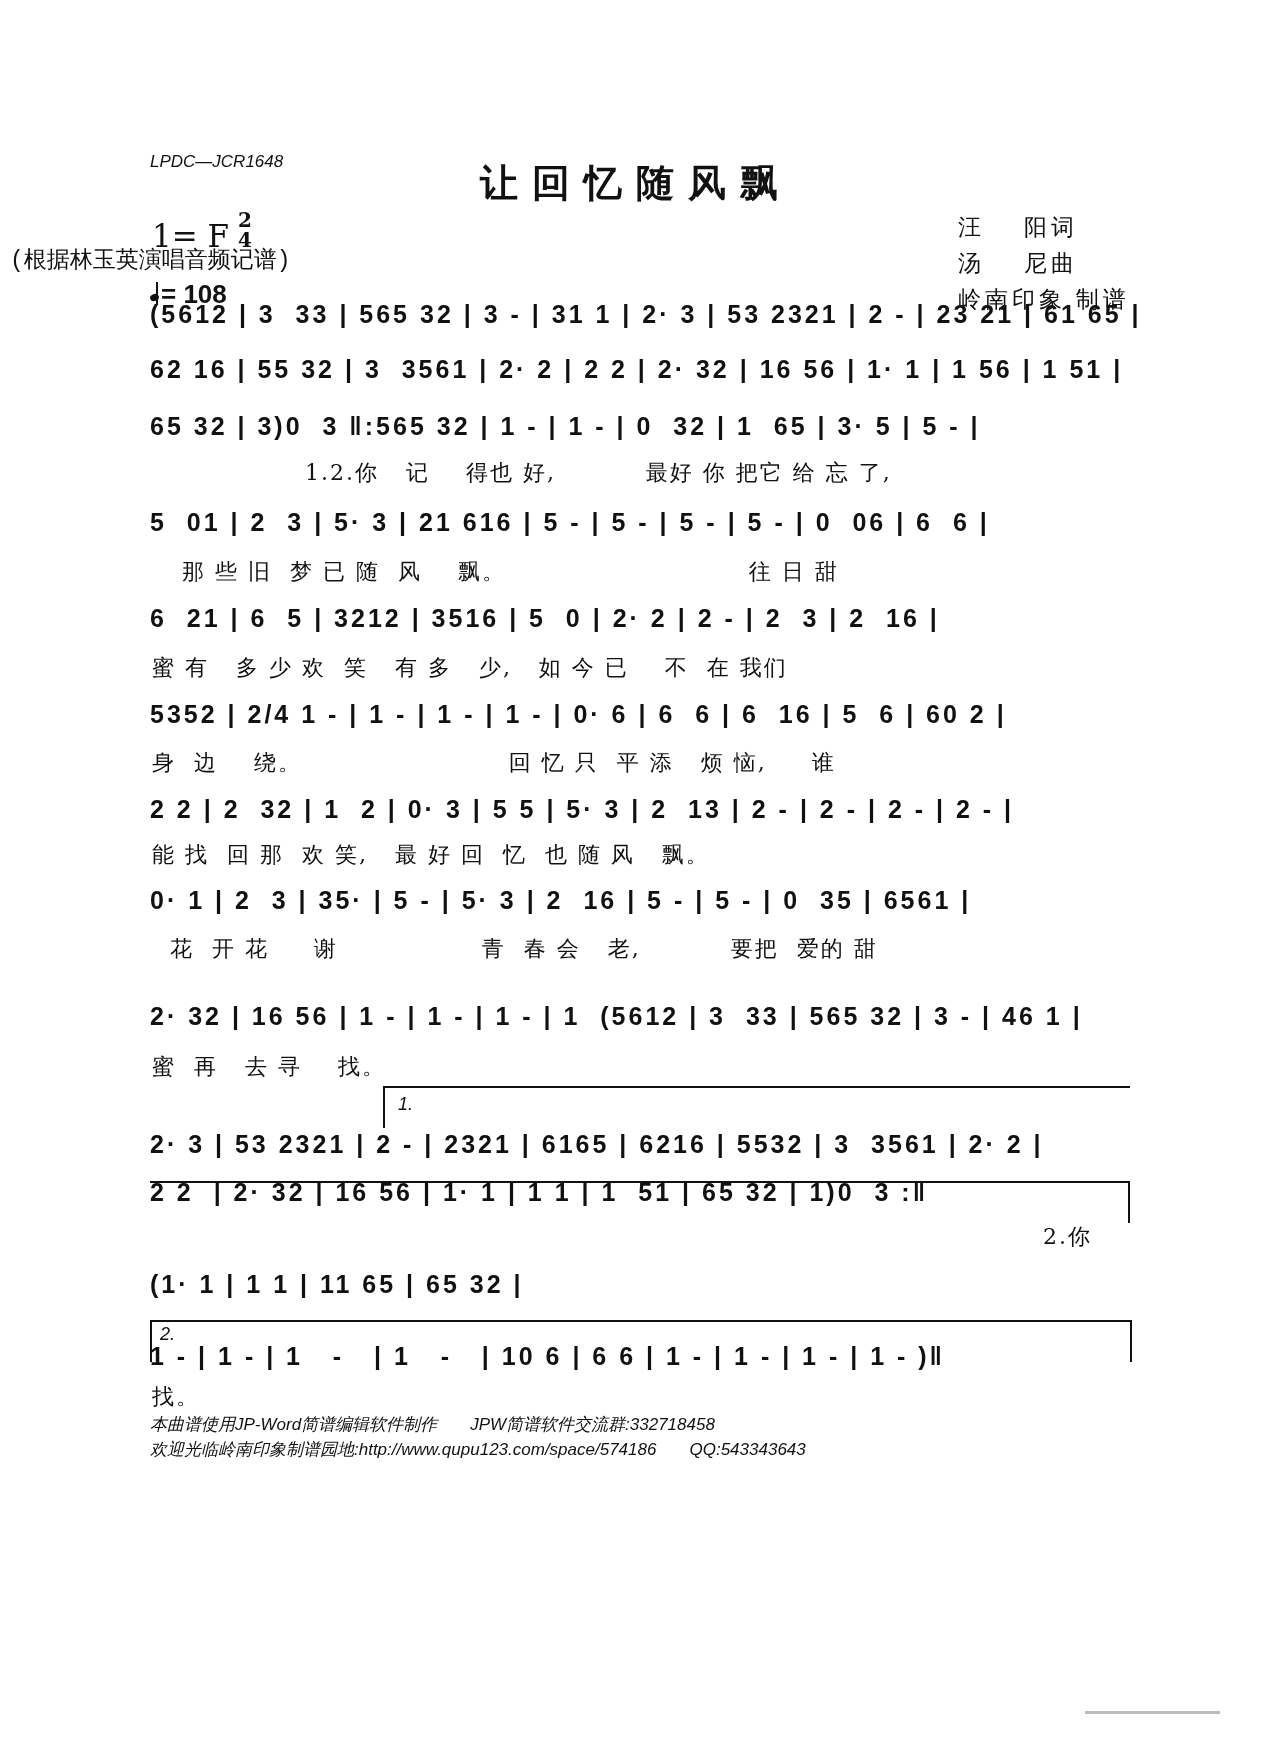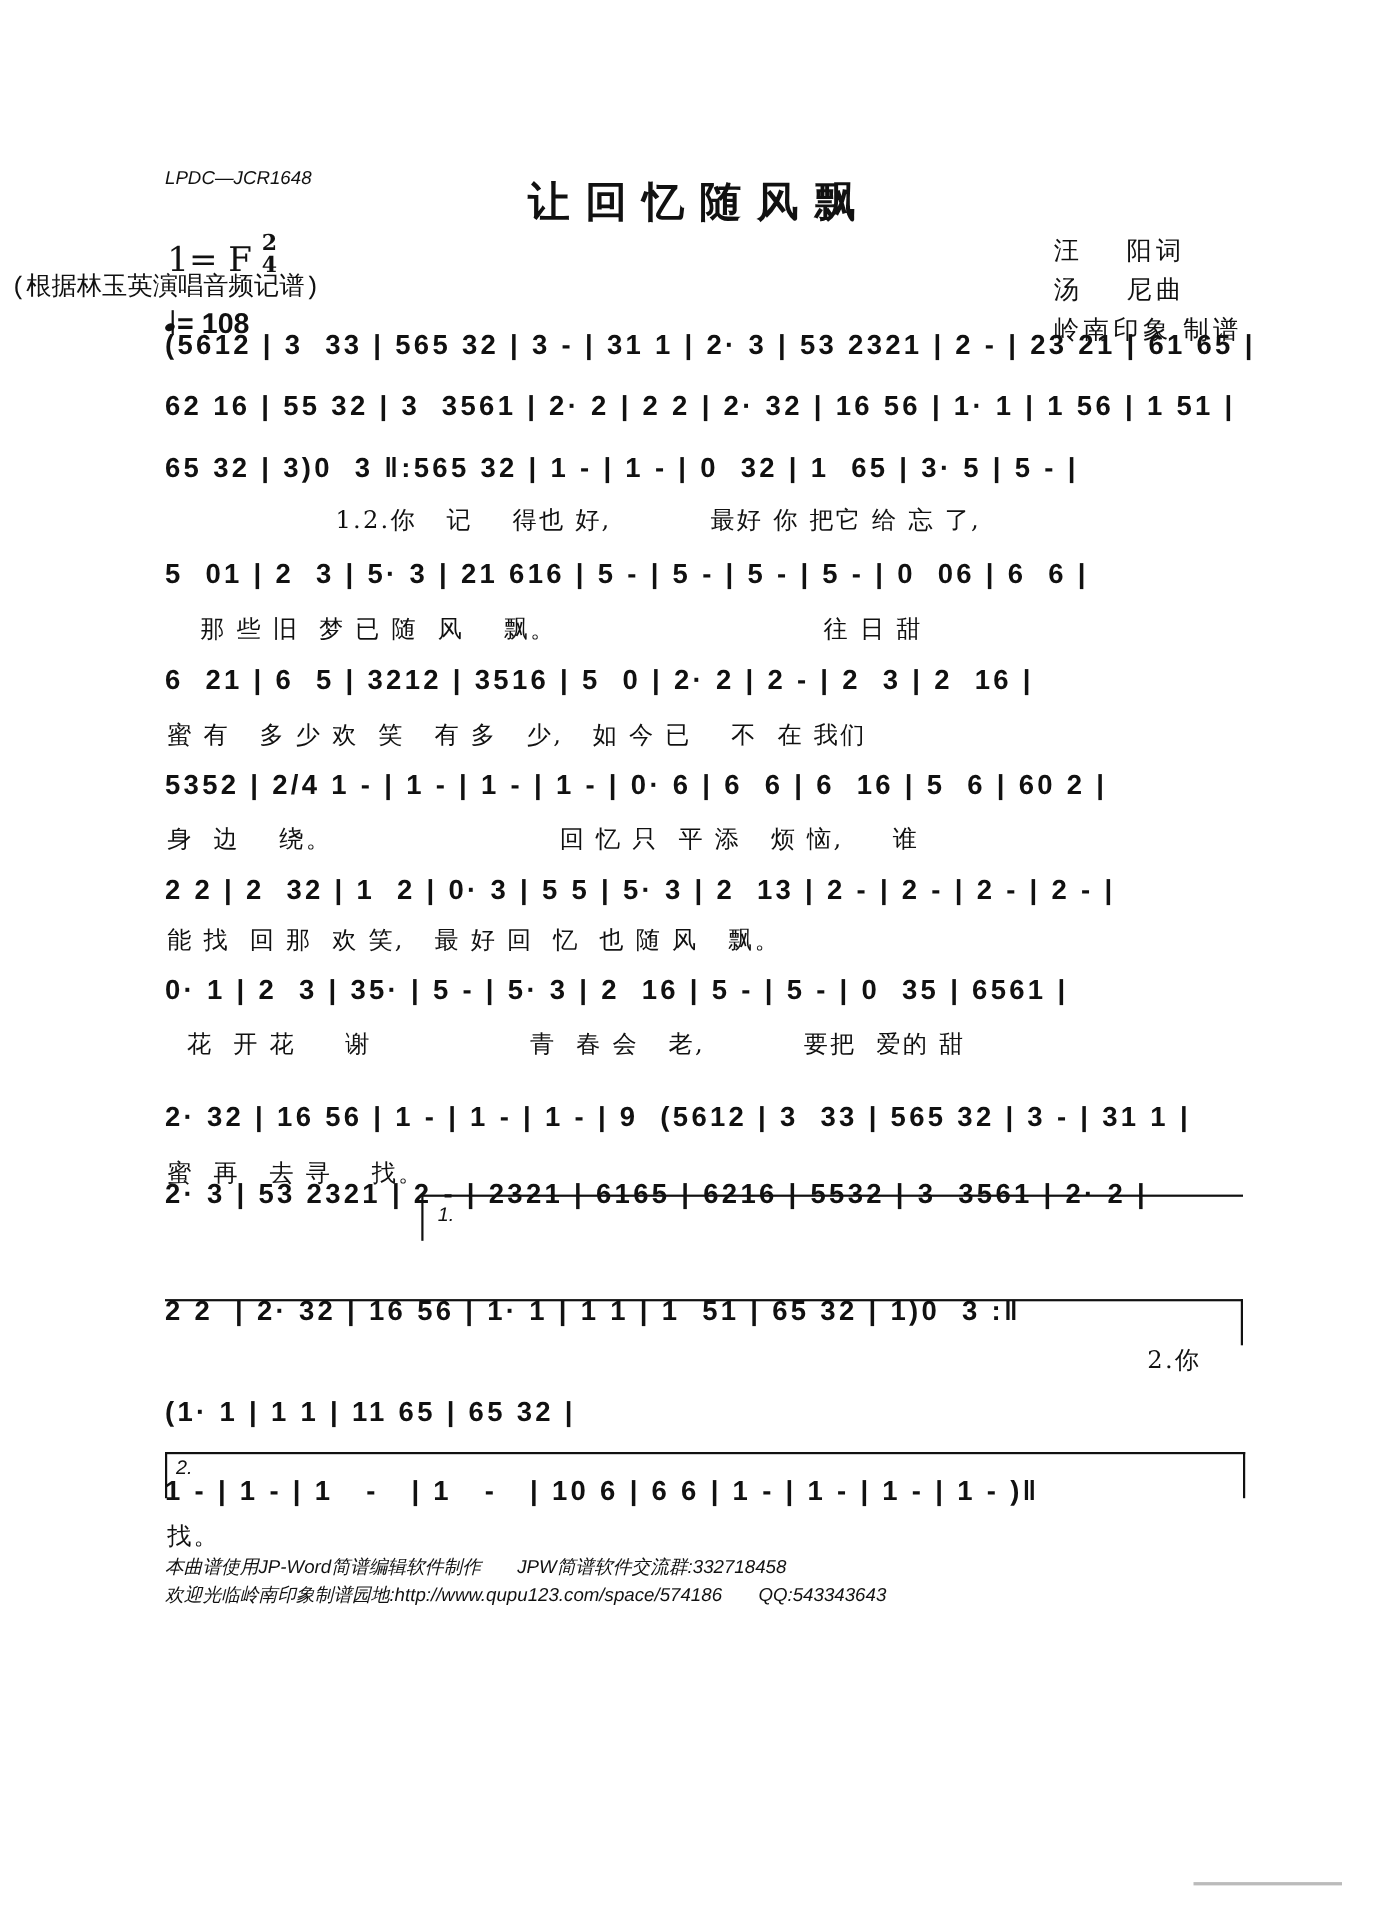--- a/index.html
+++ b/index.html
@@ -64,24 +64,24 @@
 <div class="lyr" style="top:748px">身  边    绕。                       回 忆 只  平 添   烦 恼,     谁</div>
 
 <div class="line" style="top:795px">2 2 | 2  32 | 1  2 | 0· 3 | 5 5 | 5· 3 | 2  13 | 2 - | 2 - | 2 - | 2 - |</div>
 <div class="lyr" style="top:840px">能 找  回 那  欢 笑,   最 好 回  忆  也 随 风   飘。</div>
 
 <div class="line" style="top:886px">0· 1 | 2  3 | 35· | 5 - | 5· 3 | 2  16 | 5 - | 5 - | 0  35 | 6561 |</div>
 <div class="lyr" style="top:934px">  花  开 花     谢                青  春 会   老,          要把  爱的 甜</div>
 
 <div class="volta" style="left:383px;top:1086px;width:745px;height:40px"></div>
 <div class="vlabel" style="left:398px;top:1094px">1.</div>
-<div class="line" style="top:1002px">2· 32 | 16 56 | 1 - | 1 - | 1 - | 9  (5612 | 3  33 | 565 32 | 3 - | 31 1 |</div>
+<div class="line" style="top:1002px">2· 32 | 16 56 | 1 - | 1 - | 1 - | 1  (5612 | 3  33 | 565 32 | 3 - | 46 1 |</div>
 <div class="lyr" style="top:1052px">蜜  再   去 寻    找。</div>
 
-<div class="line" style="top:1072px">2· 3 | 53 2321 | 2 - | 2321 | 6165 | 6216 | 5532 | 3  3561 | 2· 2 |</div>
+<div class="line" style="top:1130px">2· 3 | 53 2321 | 2 - | 2321 | 6165 | 6216 | 5532 | 3  3561 | 2· 2 |</div>
 
 <div class="volta right" style="left:150px;top:1181px;width:978px;height:40px;border-left:none"></div>
 <div class="line" style="top:1178px">2 2  | 2· 32 | 16 56 | 1· 1 | 1 1 | 1  51 | 65 32 | 1)0  3 :‖</div>
 <div class="lyr" style="top:1222px;left:1043px">2.你</div>
 
 <div class="line" style="top:1270px">(1· 1 | 1 1 | 11 65 | 65 32 |</div>
 
 <div class="volta right" style="left:150px;top:1320px;width:978px;height:40px"></div>
 <div class="vlabel" style="left:160px;top:1324px">2.</div>
 <div class="line" style="top:1342px">1 - | 1 - | 1   -   | 1   -   | 10 6 | 6 6 | 1 - | 1 - | 1 - | 1 - )‖</div>

